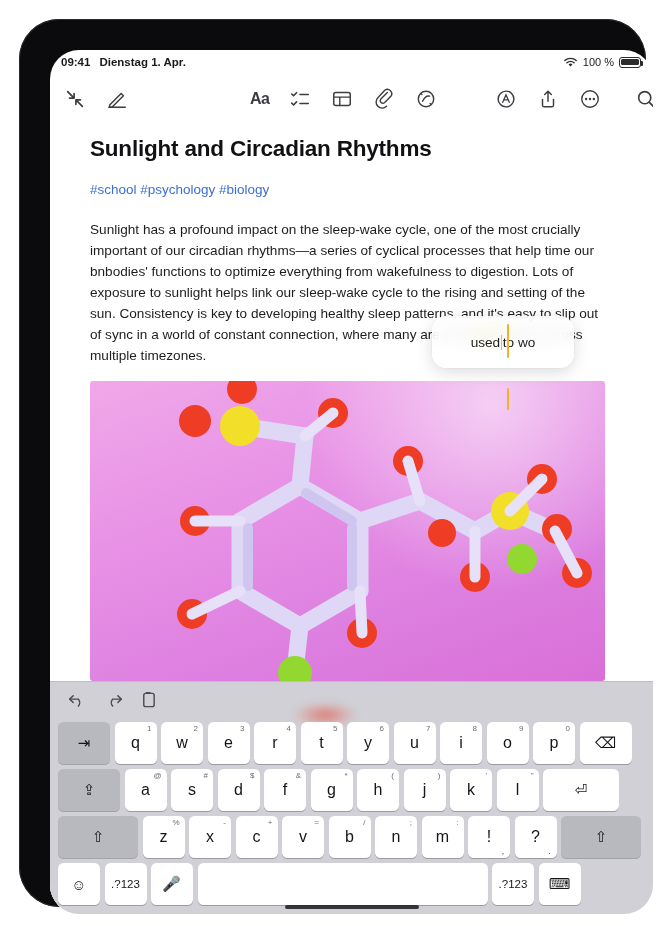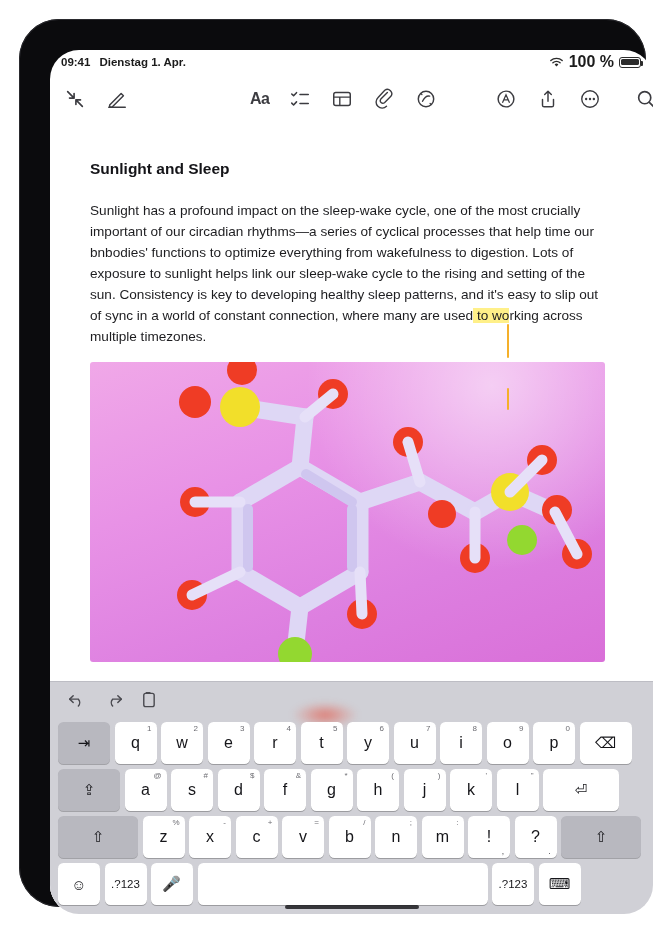--- a/index.html
+++ b/index.html
@@ -187,21 +187,21 @@
           <span id="sb-date">Dienstag 1. Apr.</span>
         </div>
         <div id="sb-right">
           <span>
             <svg width="15" height="11" viewBox="0 0 15 11">
                 <path d="M7.5 9.6 5.6 7.5a2.8 2.8 0 0 1 3.8 0Z" fill="#2c2c2c"></path>
                 <path d="M3.9 5.8a5.4 5.4 0 0 1 7.2 0" stroke="#2c2c2c" stroke-width="1.4" fill="none" stroke-linecap="round"></path>
                 <path d="M1.8 3.6a8.4 8.4 0 0 1 11.4 0" stroke="#2c2c2c" stroke-width="1.4" fill="none" stroke-linecap="round"></path>
               </svg>
           </span>
-          <span style="font-weight:bold;font-size:16px;">100 %</span>
+          <span style="font-weight:normal;font-size:11px;">100 %</span>
           <span class="battery-shell">
               <span class="battery-fill"></span>
             </span>
         </div>
       </div>
 
       <div id="toolbar">
         <div class="tb-btn" style="left:10px;">
           <svg class="tb-ico" viewBox="0 0 24 24">
               <path d="M4 4l7 7M11 11V6M11 11H6M20 20l-7-7M13 13v5M13 13h5" stroke="#3c3c41" stroke-width="1.8" fill="none" stroke-linecap="round"></path>
@@ -269,21 +269,22 @@
             <svg class="tb-ico" viewBox="0 0 24 24">
                 <circle cx="10.6" cy="10.6" r="6.6" stroke="#3c3c41" stroke-width="1.8" fill="none"></circle>
                 <path d="M15.6 15.6 21 21" stroke="#3c3c41" stroke-width="1.8" stroke-linecap="round"></path>
               </svg>
           </div>
         </div>
       </div>
 
       <div id="note">
         <div id="note-inner">
-          <div id="subhead">Sunlight and Sleep</div>
+          <div id="note-title">Sunlight and Circadian Rhythms</div>
+          <div id="tags">#school #psychology #biology</div>
           <div id="para">
             <span>Sunlight has a profound impact on the sleep-wake cycle, one of the most crucially important of our circadian rhythms—a series of cyclical processes that help time our bnbodies' functions to optimize everything from wakefulness to digestion. Lots of exposure to sunlight helps link our sleep-wake cycle to the rising and setting of the sun. Consistency is key to developing healthy sleep patterns, and it's easy to slip out of sync in a world of constant connection, where many are used</span><span class="hl"> to wo</span><span>rking across multiple timezones.</span>
           </div>
           <div id="image-block">
             <svg width="515" height="300" viewBox="0 0 515 300">
               <g stroke-linecap="round" fill="none">
 
                 <g stroke="#ded7f5" stroke-width="17">
                   <path d="M150 210 L150 140"></path>
                   <path d="M150 140 L210 105"></path>
@@ -332,20 +333,25 @@
                   <path d="M150 140 L105 140"></path>
                   <path d="M150 210 L102 233"></path>
                   <path d="M270 210 L272 252"></path>
                   <path d="M215 55 L243 32"></path>
                 </g>
               </g>
             </svg>
           </div>
         </div>
 
+        <div id="edit-bubble">
+          <span>used</span>
+            <span class="caret"></span>
+            <span>to wo</span>
+        </div>
         <span class="caret-tall" style="left:457px; top:200px;"></span>
         <span class="caret-tall" style="left:457px; top:264px; height:22px;"></span>
       </div>
 
       <div id="keyboard">
         <div id="kb-topbar">
           <div id="kb-tools">
             <span>
               <svg width="19" height="16" viewBox="0 0 22 18">
                   <path d="M6 4 2 8l4 4" stroke="#4a4a50" stroke-width="1.7" fill="none" stroke-linecap="round" stroke-linejoin="round"></path>

